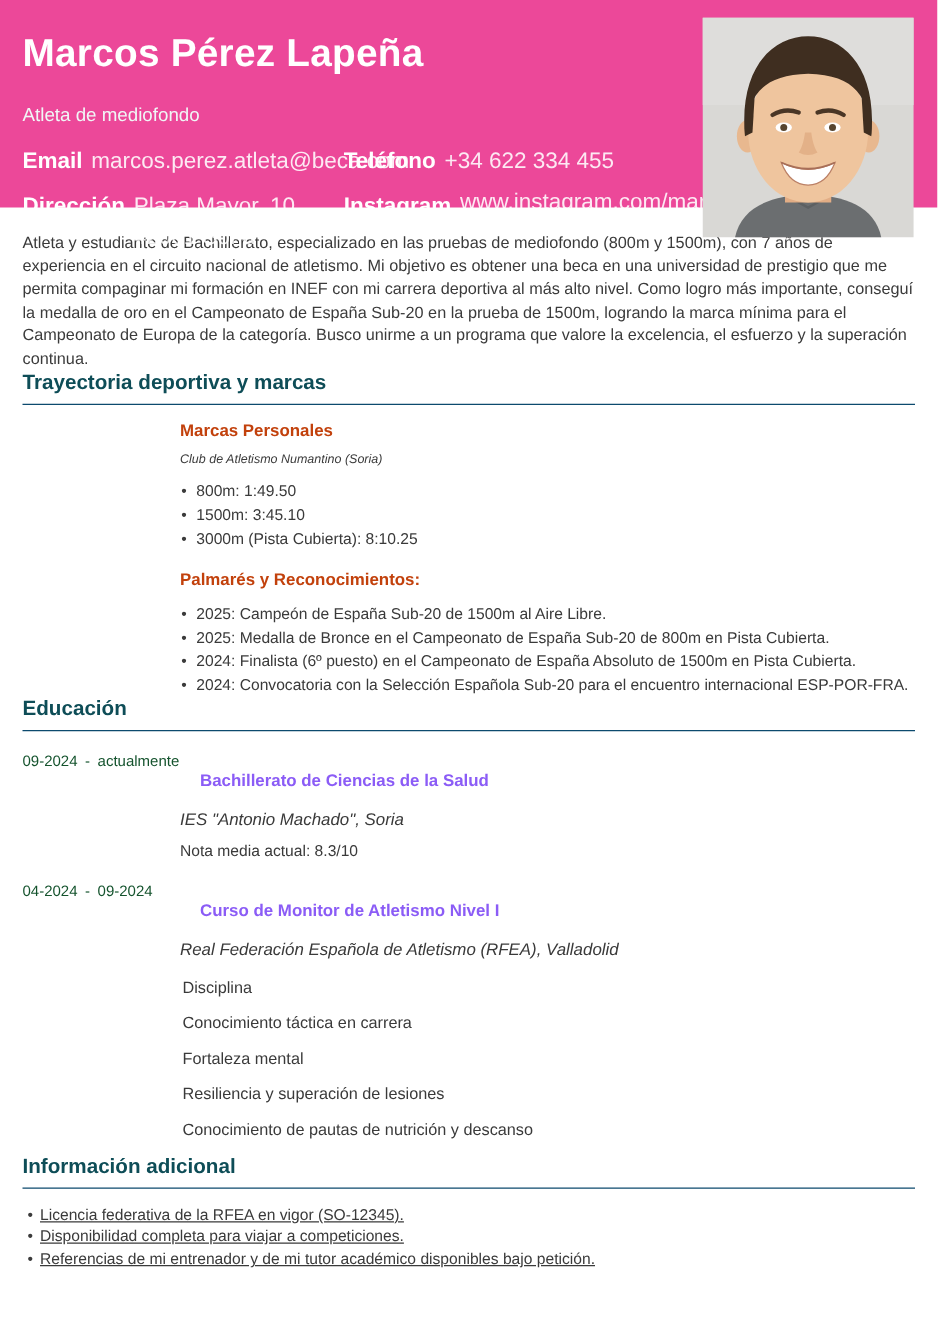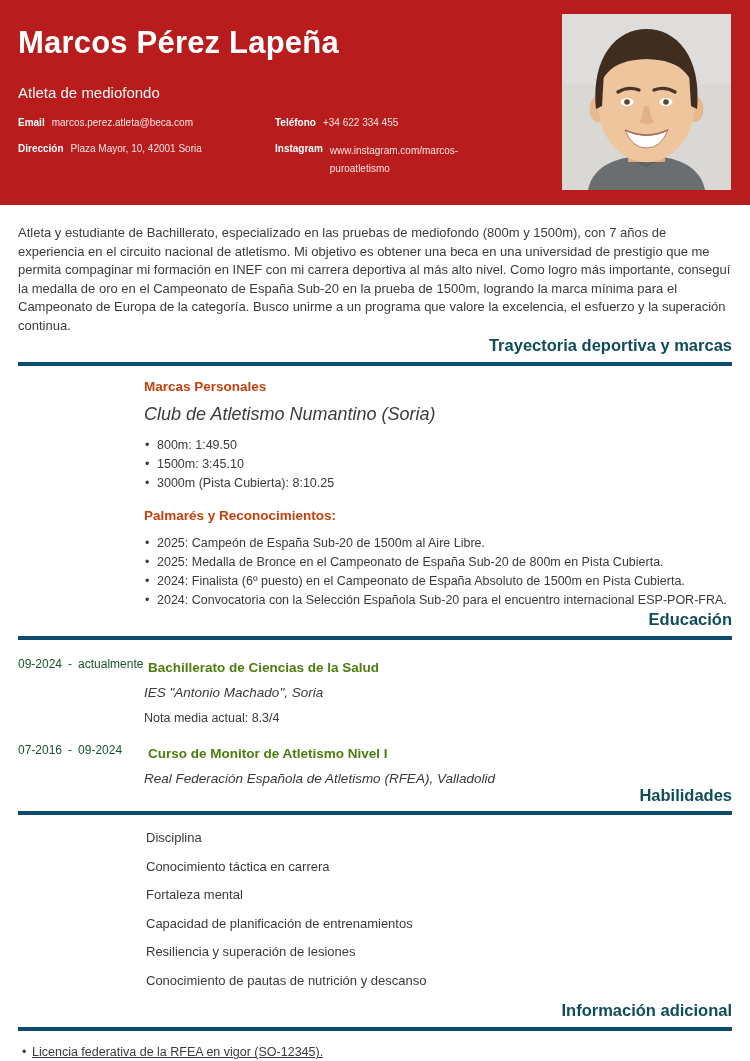--- a/index.html
+++ b/index.html
@@ -8,22 +8,22 @@
     width: 750px; height: 1061px;
     background: #ffffff;
     font-family: "Liberation Sans", sans-serif;
     color: #3a3a3a;
     position: relative;
     overflow: hidden;
   }
 
   
   .header {
-    background: #b91c1c;
-    height: 205px;
+    background: #ec4899;
+    height: 166px;
     padding: 27px 210px 0 18px;
     position: relative;
   }
   .name {
     margin: 0;
     color: #ffffff;
     font-size: 31px;
     font-weight: bold;
     letter-spacing: .2px;
     line-height: 1.0;
@@ -32,21 +32,21 @@
     margin: 26px 0 0;
     color: #f0f6f6;
     font-size: 15px;
     font-weight: 400;
   }
   .contact {
     margin-top: 15px;
     display: grid;
     grid-template-columns: 257px 1fr;
     row-gap: 12px;
-    font-size: 10px;
+    font-size: 18px;
   }
   .citem { display: flex; gap: 7px; align-items: flex-start; line-height: 1.35; }
   .clabel { color: #ffffff; font-weight: bold; white-space: nowrap; }
   .cvalue { color: rgba(255,255,255,.88); }
   .cvalue.wrap { max-width: 152px; line-height: 18px; }
 
   .photo {
     position: absolute;
     top: 14px; right: 19px;
     width: 169px; height: 176px;
@@ -60,39 +60,38 @@
     font-size: 13px;
     line-height: 18.6px;
     color: #3b3b3b;
   }
   h2.sec {
     color: #0e4d57;
     font-size: 16.5px;
     font-weight: bold;
     margin: 0;
     padding-bottom: 7px;
-    border-bottom: 4px solid #0c4a6e;
+    border-bottom: 1px solid #0c4a6e;
     line-height: 1.15;
-    text-align: right;
   }
   .mt12 { margin-top: 12px; }
   .mt13 { margin-top: 13px; }
   .mt18 { margin-top: 18px; }
   .mt20 { margin-top: 20px; }
 
   .indent { margin-left: 126px; }
   h3.sub {
     font-size: 13.5px;
     font-weight: bold;
     color: #c2410c;
     margin: 13px 0 0;
   }
   p.em {
     font-style: italic;
-    font-size: 18px;
+    font-size: 10px;
     margin: 10px 0 0;
     color: #3b3b3b;
   }
   ul.dots { list-style: none; margin: 11px 0 0; padding: 0; }
   ul.dots li {
     font-size: 12.5px;
     line-height: 19px;
     padding-left: 13px;
     position: relative;
   }
@@ -106,21 +105,21 @@
   .edu-row { display: flex; margin-top: 16px; }
   .edu-dates {
     flex: 0 0 126px;
     font-size: 12px;
     color: #14532d;
     display: flex;
     gap: 6px;
     padding-top: 1px;
     line-height: 1.3;
   }
-  .edu-degree { margin: 4px; font-size: 13.5px; font-weight: bold; color: #4d7c0f; }
+  .edu-degree { margin: 16px; font-size: 13.5px; font-weight: bold; color: #8b5cf6; }
   .edu-school { margin: 10px 0 0; font-style: italic; font-size: 13.5px; }
   .edu-note { margin: 11px 0 0; font-size: 12.5px; }
 
   ul.skills { list-style: none; margin: 15px 0 0 128px; padding: 0; }
   ul.skills li { font-size: 13px; margin-bottom: 13.5px; }
 
   ul.extra { list-style: none; margin: 13px 0 0; padding: 0; }
   ul.extra li {
     font-size: 12.5px;
     line-height: 17.5px;
@@ -226,44 +225,42 @@
 
     <div class="edu-row">
       <div class="edu-dates">
         <span>09-2024</span>
         <span>-</span>
         <span>actualmente</span>
       </div>
       <div class="edu-body">
         <p class="edu-degree">Bachillerato de Ciencias de la Salud</p>
         <p class="edu-school">IES "Antonio Machado", Soria</p>
-        <p class="edu-note">Nota media actual: 8.3/4</p>
+        <p class="edu-note">Nota media actual: 8.3/10</p>
       </div>
     </div>
 
     <div class="edu-row" style="margin-top:17px">
       <div class="edu-dates">
-        <span>07-2016</span>
+        <span>04-2024</span>
         <span>-</span>
         <span>09-2024</span>
       </div>
       <div class="edu-body">
         <p class="edu-degree">Curso de Monitor de Atletismo Nivel I</p>
         <p class="edu-school">Real Federación Española de Atletismo (RFEA), Valladolid</p>
       </div>
     </div>
   </section>
 
   <section>
-    <h2 class="sec mt20">Habilidades</h2>
     <ul class="skills">
       <li>Disciplina</li>
       <li>Conocimiento táctica en carrera</li>
       <li>Fortaleza mental</li>
-      <li>Capacidad de planificación de entrenamientos</li>
       <li>Resiliencia y superación de lesiones</li>
       <li>Conocimiento de pautas de nutrición y descanso</li>
     </ul>
   </section>
 
   <section>
     <h2 class="sec mt18">Información adicional</h2>
     <ul class="extra">
       <li>Licencia federativa de la RFEA en vigor (SO-12345).</li>
       <li>Disponibilidad completa para viajar a competiciones.</li>

